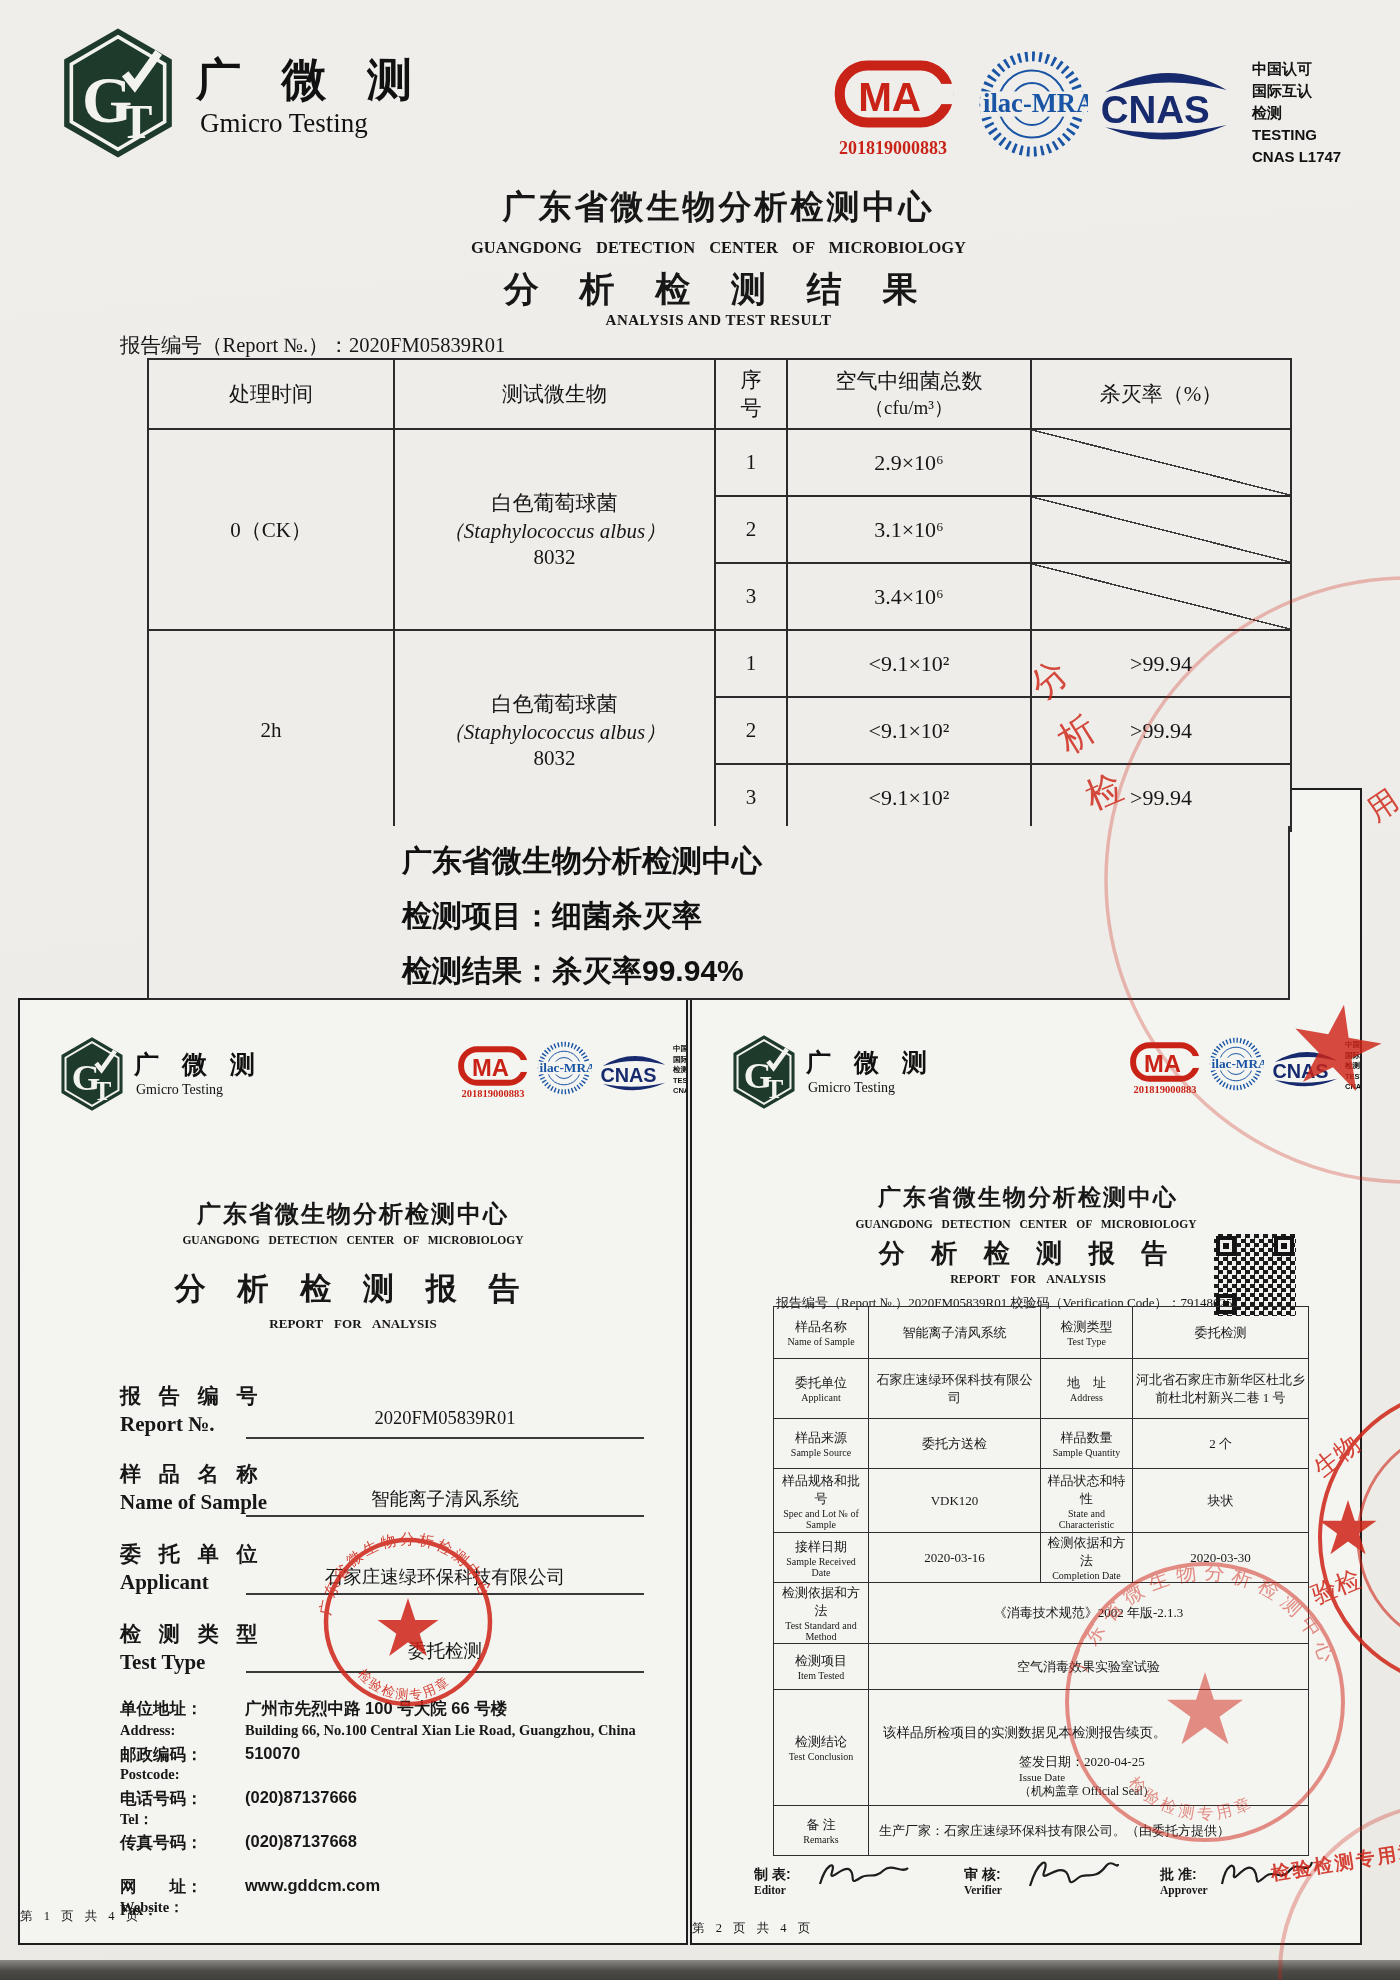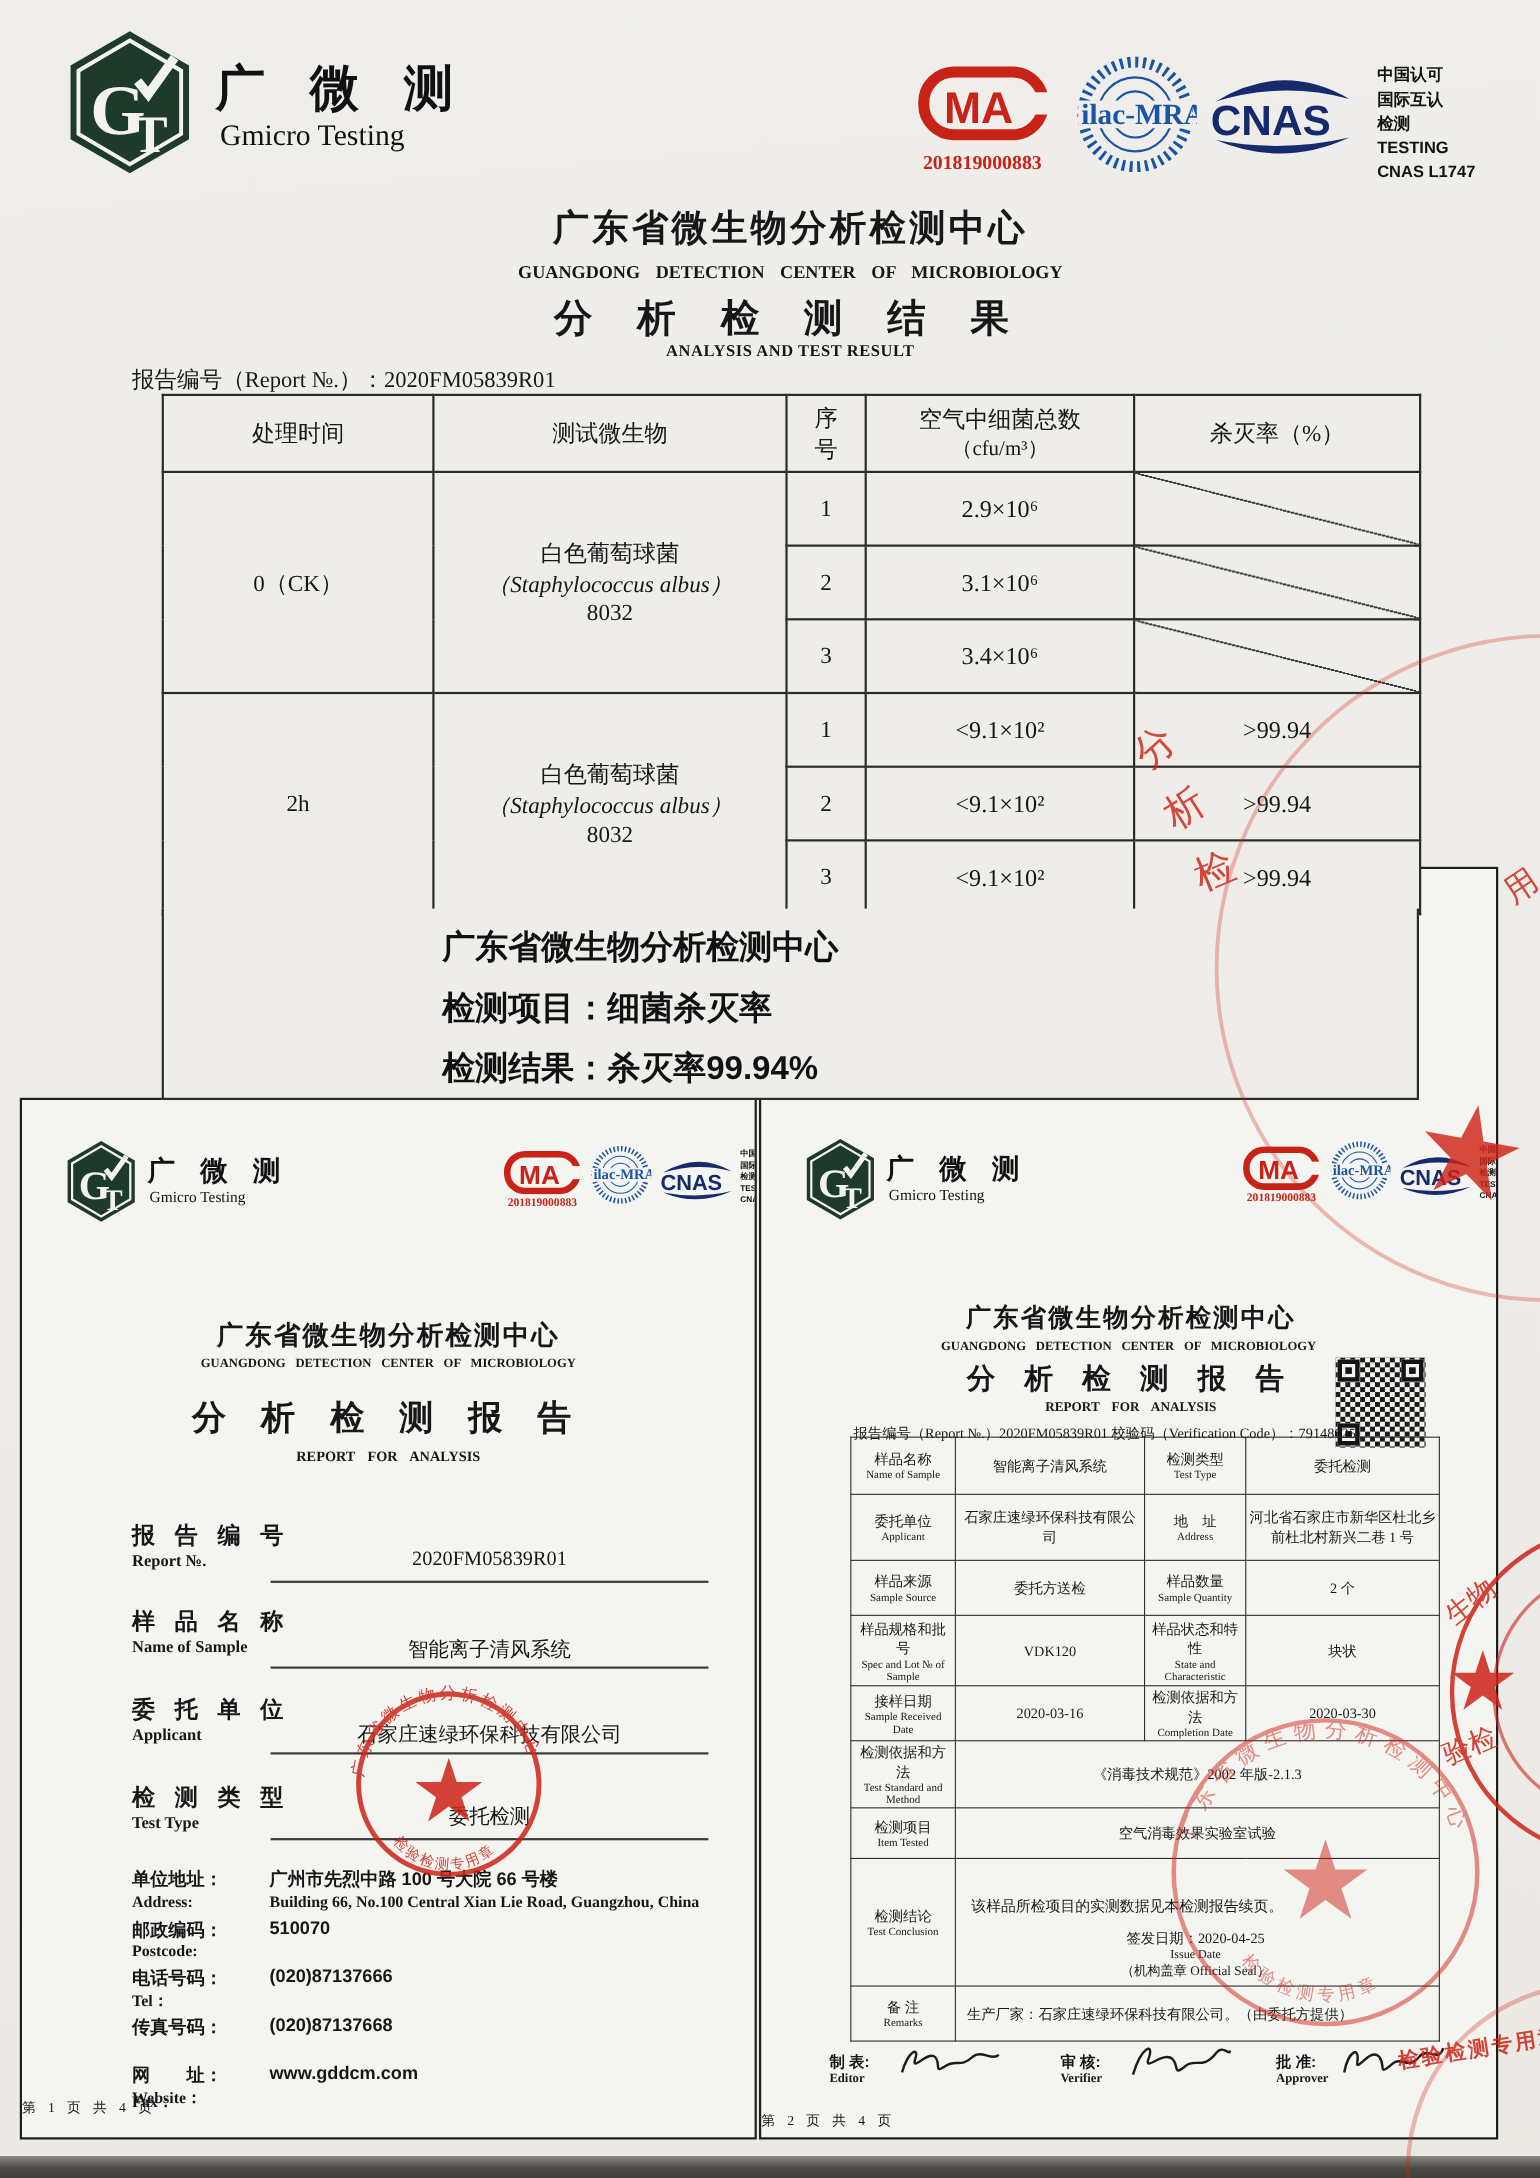--- a/index.html
+++ b/index.html
@@ -33,41 +33,41 @@
   
   .page{position:absolute;background:#f4f4f0;border:2px solid #1d1d1d;box-sizing:border-box;overflow:hidden;}
   #page1{left:18px;top:998px;width:670px;height:947px;}
   #page2{left:690px;top:788px;width:672px;height:1157px;}
   .p-center-cn{width:100%;font-size:24px;font-weight:bold;letter-spacing:2px;}
   .p-center-en{width:100%;font-size:11.5px;font-weight:bold;word-spacing:6px;}
   .p-title-cn{width:100%;font-size:31px;font-weight:bold;letter-spacing:12px;}
   .p-title-en{width:100%;font-size:13px;font-weight:bold;word-spacing:8px;}
   
   .f-cn{position:absolute;left:100px;font-size:21px;font-weight:bold;font-family:"Liberation Sans",sans-serif;letter-spacing:6px;white-space:nowrap;}
-  .f-en{position:absolute;left:100px;font-size:15px;font-weight:bold;font-family:"Liberation Serif",serif;white-space:nowrap;}
+  .f-en{position:absolute;left:100px;font-size:21px;font-weight:bold;font-family:"Liberation Serif",serif;white-space:nowrap;}
   .f-val{position:absolute;left:226px;width:398px;text-align:center;font-size:18.5px;}
   .f-line{position:absolute;left:226px;width:398px;border-bottom:2px solid #3a3a3a;}
   .c-cn{position:absolute;left:100px;font-size:16.5px;font-weight:bold;font-family:"Liberation Sans",sans-serif;white-space:nowrap;}
   .c-cnv{position:absolute;left:225px;font-size:16.5px;font-weight:bold;font-family:"Liberation Sans",sans-serif;white-space:nowrap;}
   .c-en{position:absolute;left:100px;font-size:14.5px;font-weight:bold;font-family:"Liberation Serif",serif;white-space:nowrap;}
   .c-env{position:absolute;left:225px;font-size:14.5px;font-weight:bold;font-family:"Liberation Serif",serif;white-space:nowrap;}
   .pfoot{position:absolute;width:100%;text-align:left;font-size:12.5px;letter-spacing:4px;}
   
   #p2tab{position:absolute;left:81px;top:516px;border-collapse:collapse;table-layout:fixed;width:535px;}
   #p2tab td{border:1.8px solid #2e2e2e;text-align:center;vertical-align:middle;padding:1px 3px;font-size:13px;color:#181818;}
   #p2tab .lb .cn{font-size:13px;}
   #p2tab .lb .en{font-size:10px;line-height:11px;}
   .p2-repline{position:absolute;left:84px;font-size:13px;white-space:nowrap;}
   .qr{position:absolute;background:repeating-conic-gradient(#1b1b1b 0% 25%,#f2f1ed 0% 50%) 0 0/9px 9px;}
   .qr .fp{position:absolute;width:12px;height:12px;border:4px solid #141414;background:#f2f1ed;}
   .qr .fp::after{content:"";position:absolute;left:3px;top:3px;width:6px;height:6px;background:#141414;}
   .sg-cn{font-size:14px;font-weight:bold;font-family:"Liberation Sans",sans-serif;white-space:nowrap;}
   .sg-en{font-size:11.5px;font-weight:bold;font-family:"Liberation Serif",serif;}
   .concl{position:absolute;left:14px;top:34px;font-size:13.5px;text-align:left;}
-  .issue{position:absolute;left:150px;bottom:5px;text-align:center;font-size:13px;}
+  .issue{position:absolute;left:150px;bottom:5px;text-align:left;font-size:13px;}
   .issue .en{font-size:11px;}
   .issue .seal{font-size:12px;}
   .botstrip{position:absolute;left:0;bottom:0;width:1400px;height:20px;background:linear-gradient(#8a8984,#4b4a46 55%,#403f3b);}
   .stampsvg{position:absolute;left:0;top:0;z-index:60;pointer-events:none;}
 </style>
 </head>
 <body>
 
 <div id="canvas">
 

